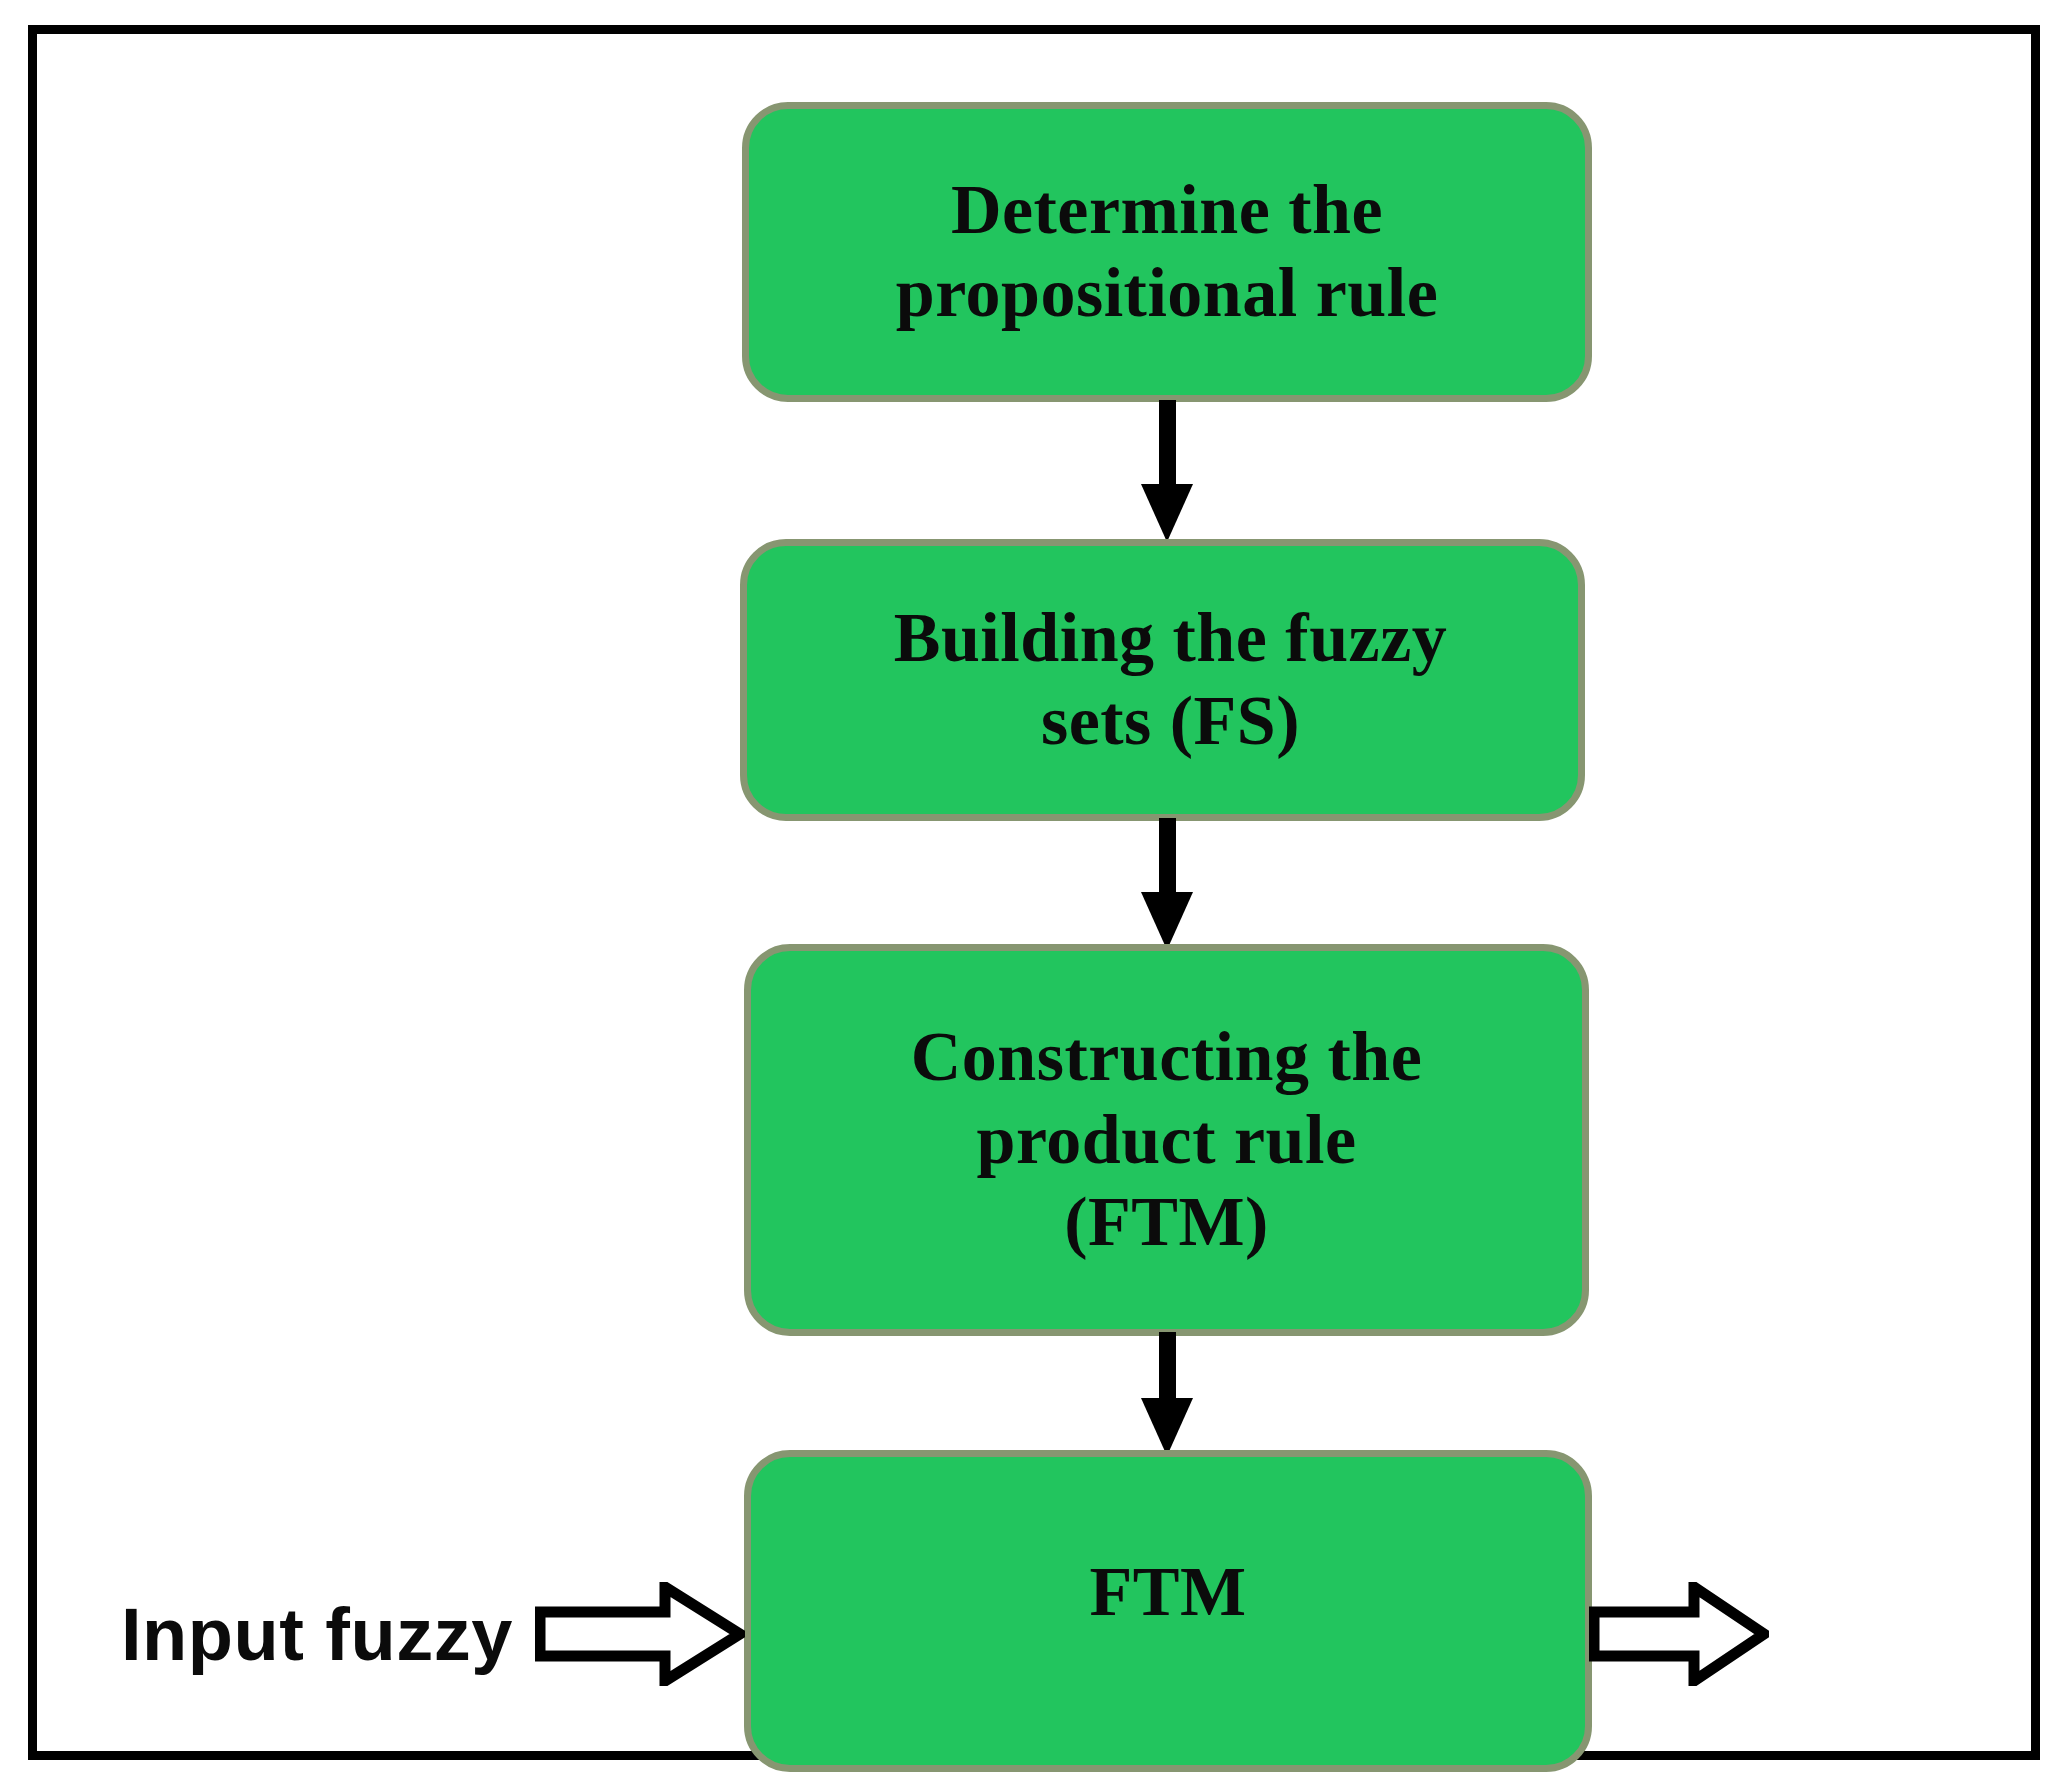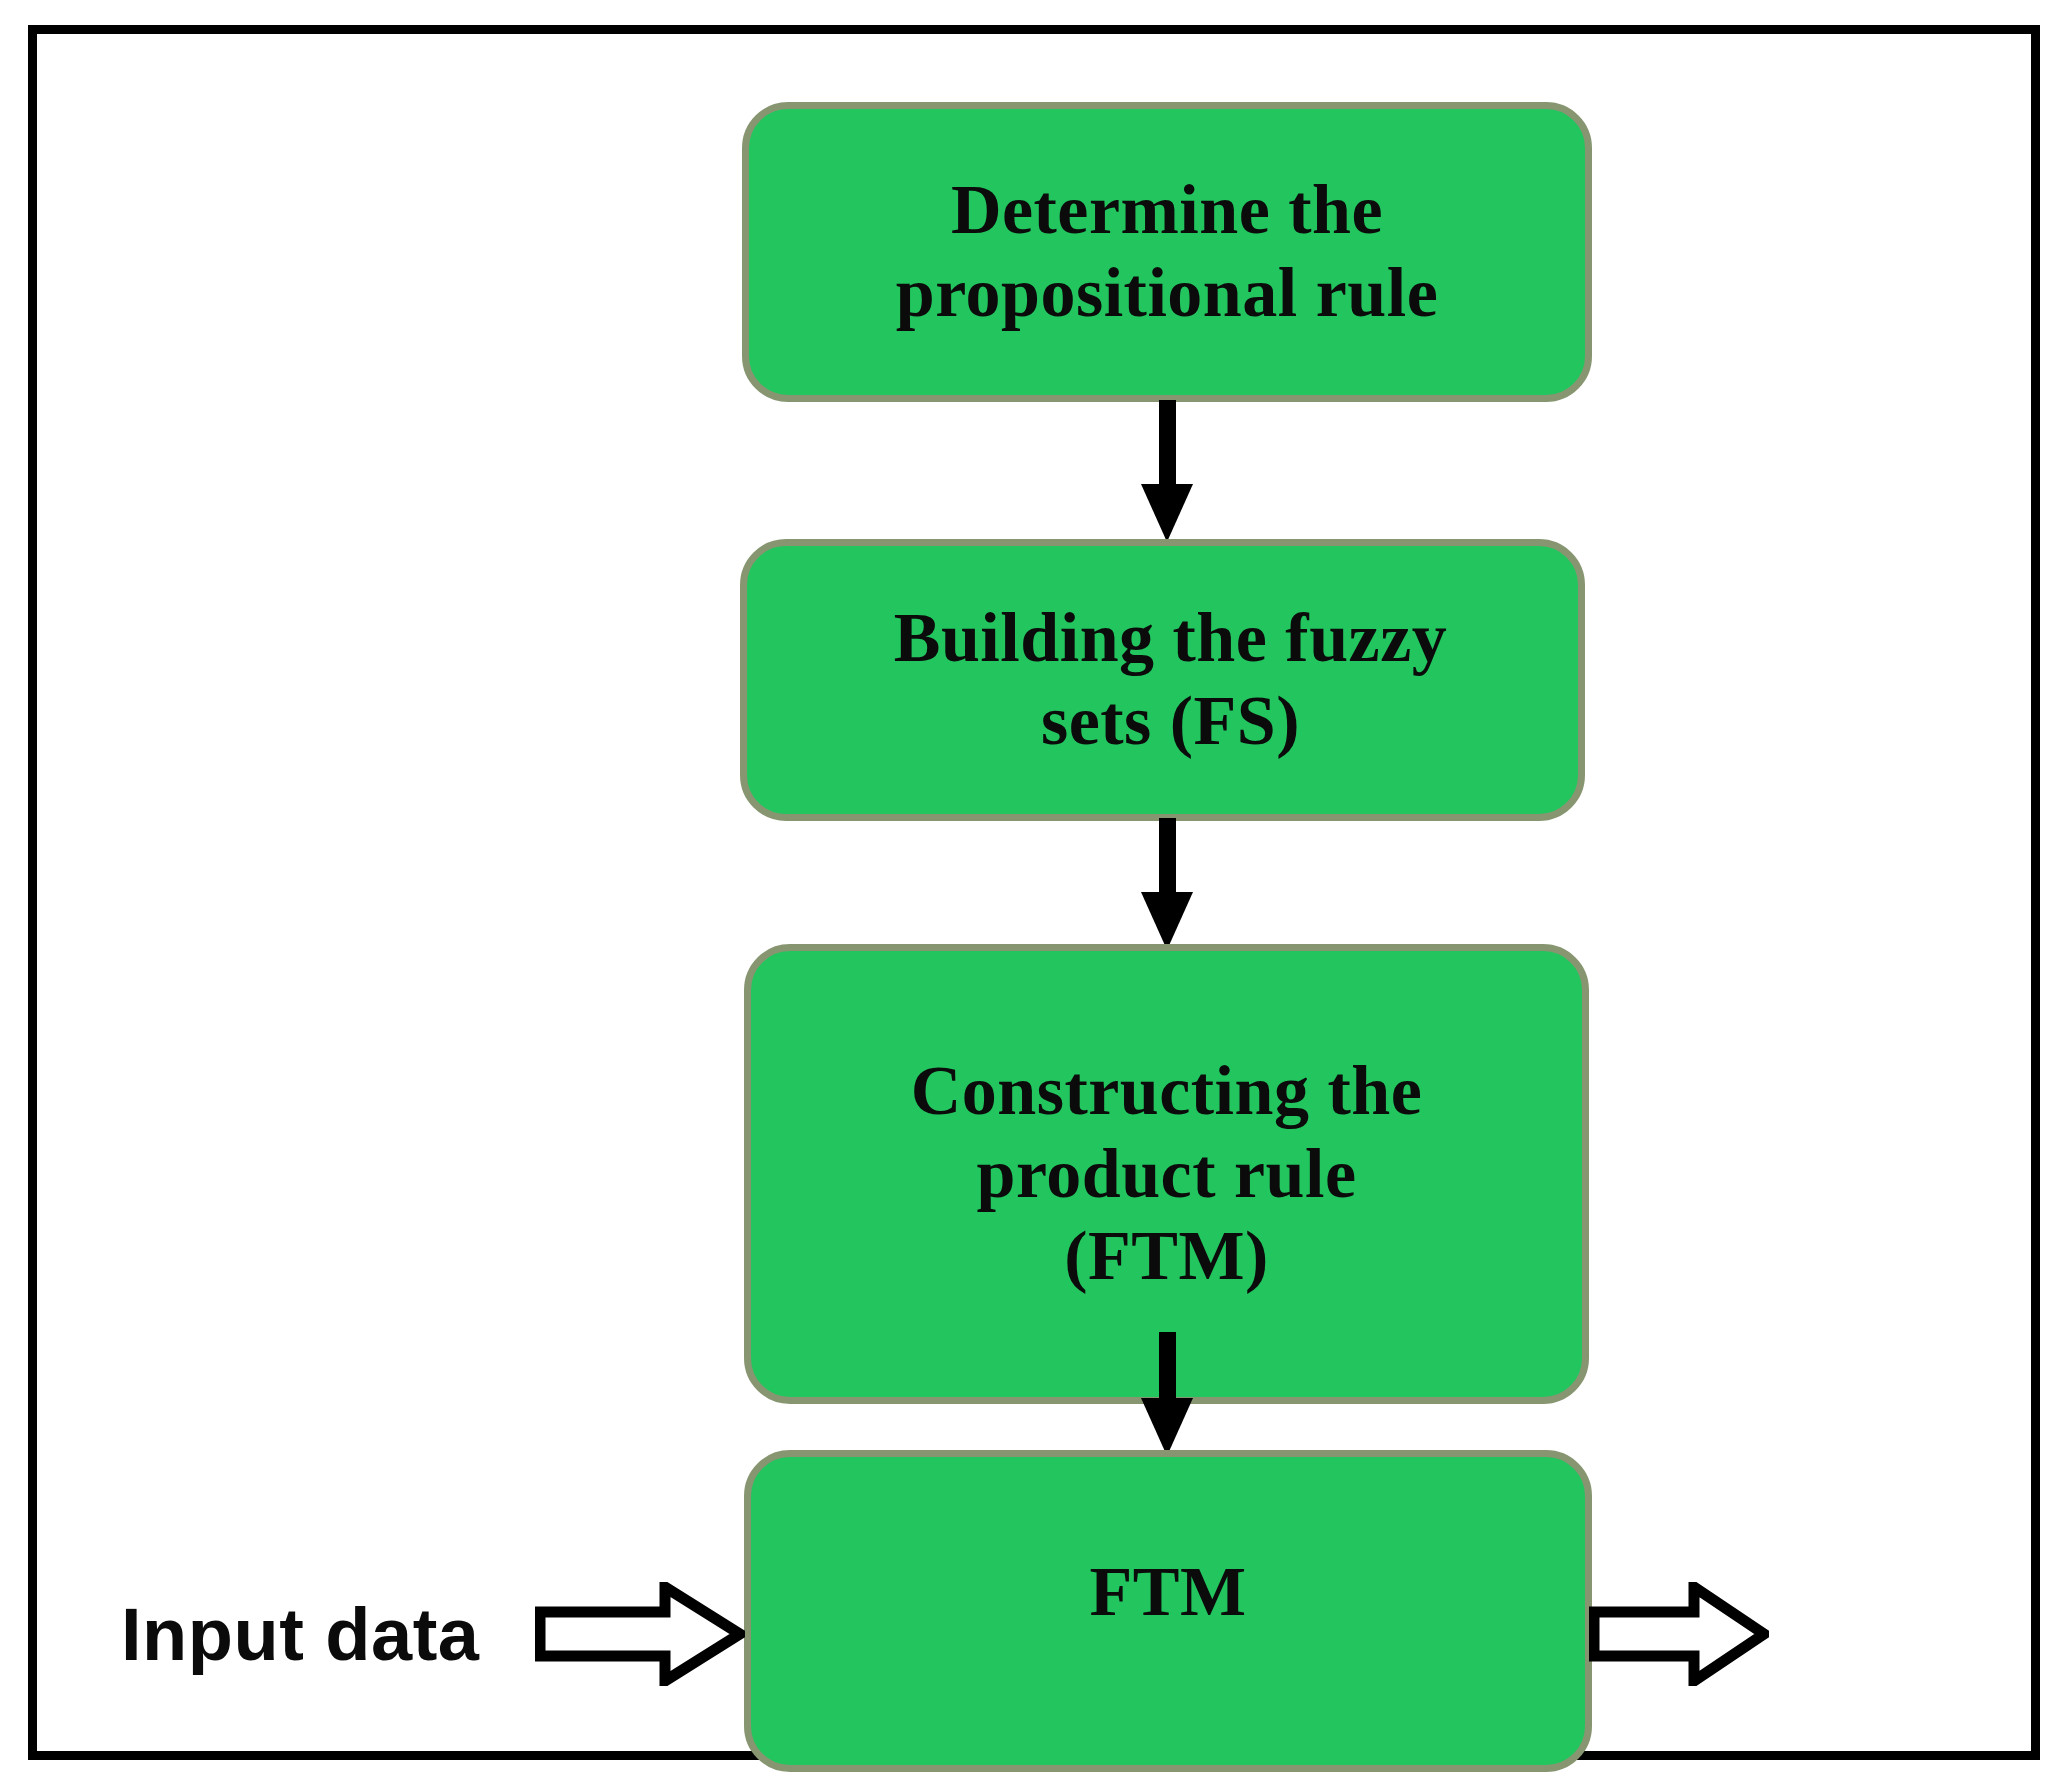--- a/index.html
+++ b/index.html
@@ -42,21 +42,21 @@
     font-size: 70px;
     line-height: 1.18;
     color: #0b0b0b;
     letter-spacing: 0.5px;
     padding: 0 26px;
     white-space: pre-line;
   }
   
   #box-1 { left: 705px;  top: 68px;   width: 850px; height: 300px; }
   #box-2 { left: 703px;  top: 505px;  width: 845px; height: 282px; padding-left: 16px; }
-  #box-3 { left: 707px;  top: 910px;  width: 845px; height: 460px; }
+  #box-3 { left: 707px;  top: 910px;  width: 845px; height: 392px; }
   #box-4 { left: 707px;  top: 1416px; width: 848px; height: 322px; }
 
   #box-4 .box-label {
     align-self: flex-start;
     margin-top: 94px;
   }
 
   
   .v-arrow {
     position: absolute;
@@ -145,21 +145,21 @@
 
     <div class="v-arrow" id="arrow-3">
       <div class="stem"></div>
       <div class="head"></div>
     </div>
 
     <div class="proc-box" id="box-4">
       <span class="box-label">FTM</span>
     </div>
 
-    <div class="io-label" id="input-label">Input data</div>
+    <div class="io-label" id="input-label">Input fuzzy</div>
 
     <svg class="block-arrow" id="in-arrow" viewBox="0 0 210 104" preserveAspectRatio="none">
       <polygon points="5,30 130,30 130,5 205,52 130,99 130,74 5,74" fill="#ffffff" stroke="#000000" stroke-width="11" stroke-linejoin="miter"></polygon>
     </svg>
 
     <svg class="block-arrow" id="out-arrow" viewBox="0 0 180 104" preserveAspectRatio="none">
       <polygon points="5,30 105,30 105,5 175,52 105,99 105,74 5,74" fill="#ffffff" stroke="#000000" stroke-width="11" stroke-linejoin="miter"></polygon>
     </svg>
 
 

